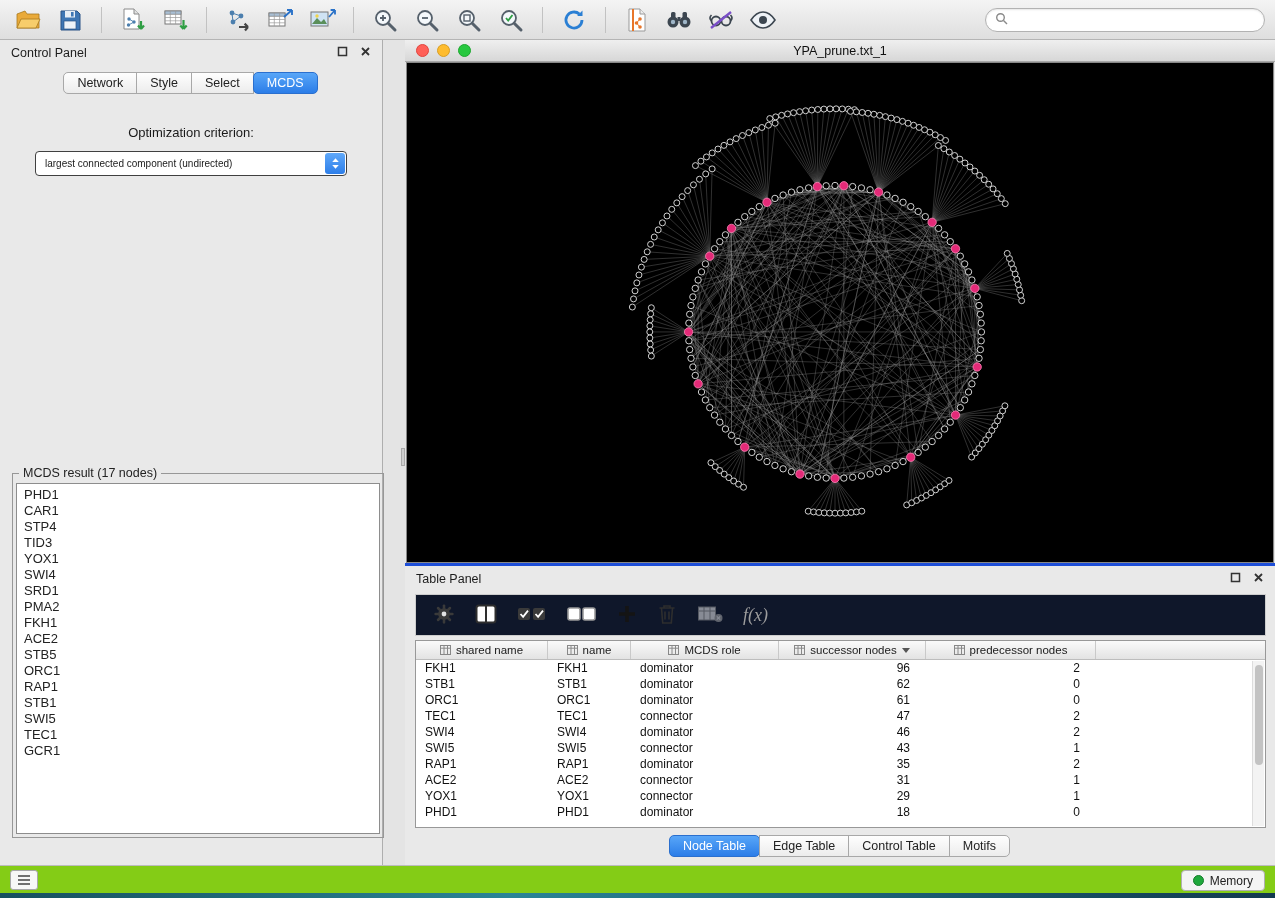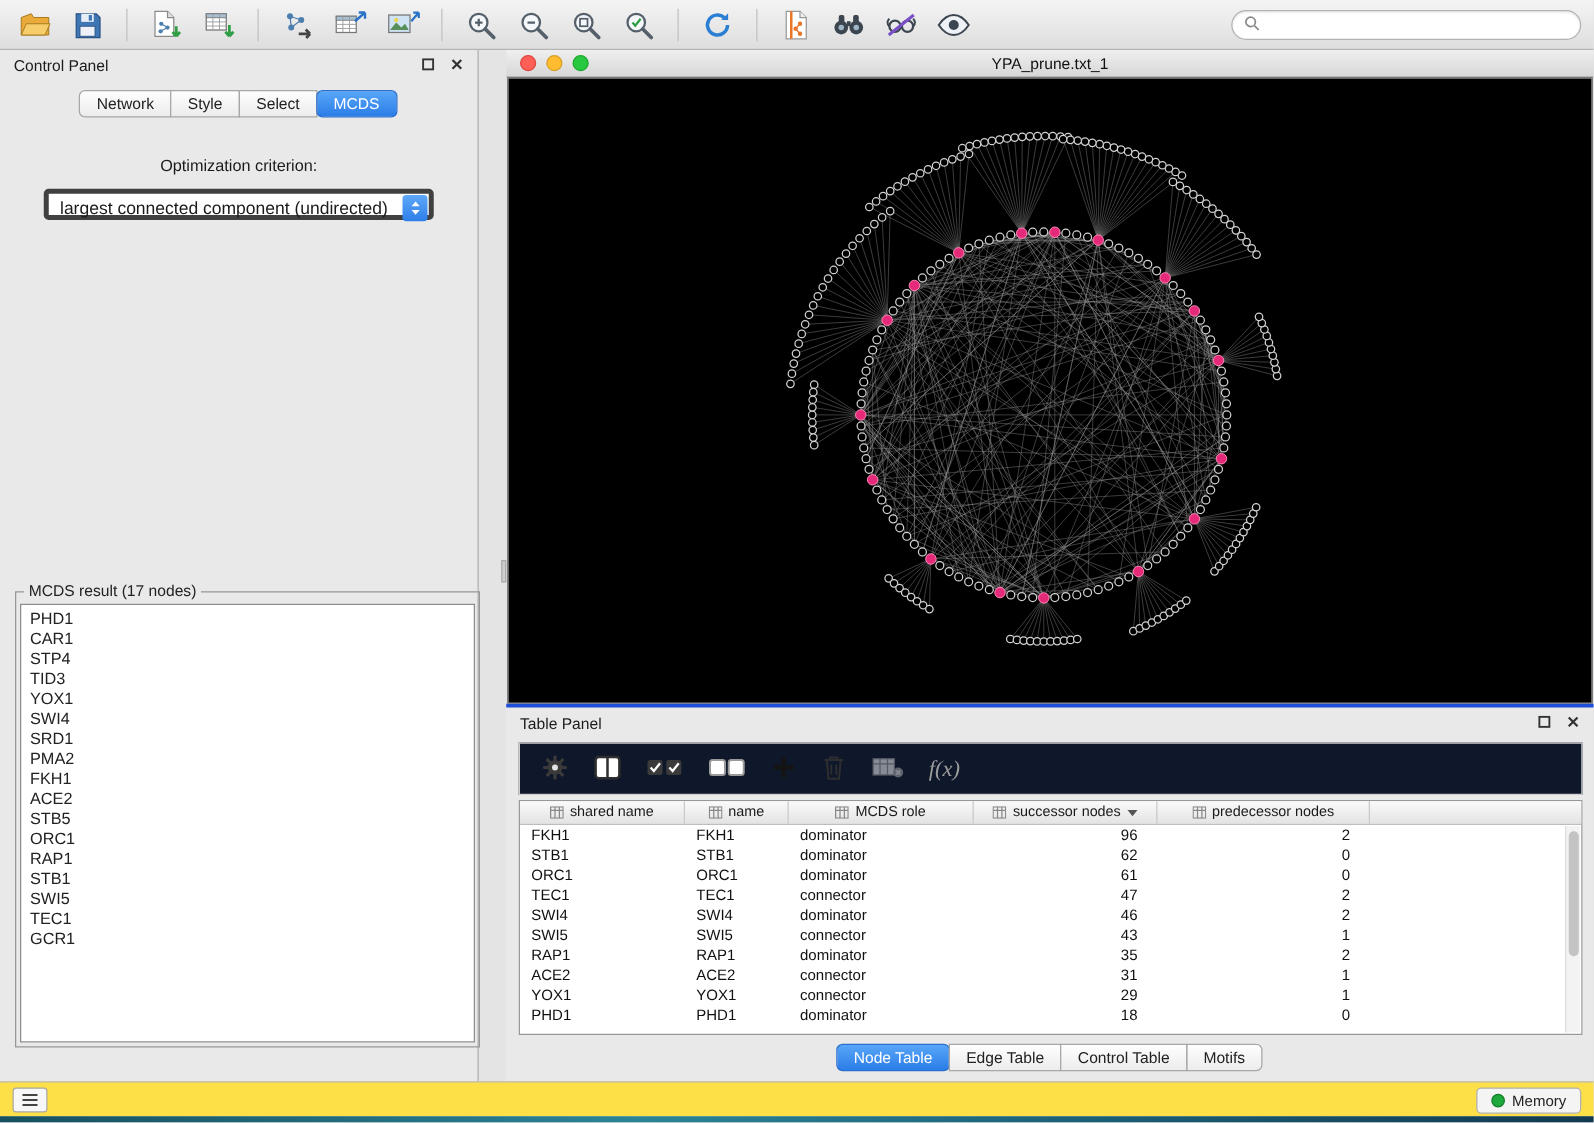--- a/index.html
+++ b/index.html
@@ -22,22 +22,22 @@
     background:#e9e9e9; border-right:1px solid #aeaeae; }
   .panel-titlebar { height:26px; display:flex; align-items:center; padding:0 11px; font-size:12.5px; color:#1c1c1c; }
   .win-btns { margin-left:auto; display:flex; gap:12px; align-items:center; }
   .seg-wrap { display:flex; justify-content:center; margin-top:6px; }
   .seg-tab { border:1px solid #a8a8a8; margin-left:-1px; padding:3px 13px;
     background:linear-gradient(#fefefe,#ececec); font-size:12.5px; color:#222; }
   .seg-tab:first-child { border-radius:5px 0 0 5px; }
   .seg-tab:last-child { border-radius:0 5px 5px 0; }
   .seg-tab.active { background:linear-gradient(#58a6f8,#2b7de8); color:#fff; border-color:#2a6fce; border-radius:5px; }
   #opt-label { text-align:center; margin-top:31px; font-size:13px; }
-  #criterion { width:312px; height:25px; margin:11px auto 0; background:#fff; border:4px solid #404040;
-    border-radius:4px; position:relative; font-size:14px; line-height:23px; padding-left:9px; }
+  #criterion { width:312px; height:25px; margin:11px auto 0; background:#fff; border:1px solid #404040;
+    border-radius:4px; position:relative; font-size:10px; line-height:23px; padding-left:9px; }
   #criterion .combo-cap { position:absolute; right:1px; top:1px; width:20px; height:21px; border-radius:3px;
     background:linear-gradient(#5fa8f9,#2d7ee9); display:flex; align-items:center; justify-content:center; }
   #cp-buttons { display:flex; justify-content:center; gap:14px; margin-top:13px; }
   .btn { padding:3px 16px; font-size:13px; background:linear-gradient(#ffffff,#ebebeb);
     border:1px solid #a4a4a4; border-radius:4px; color:#111; }
   .btn.focus { box-shadow:0 0 0 3px rgba(95,155,250,.55); border-color:#5a95ee; }
   #mcds-group { position:absolute; left:12px; top:426px; width:372px; height:372px;
     border:1px solid #979797; font-size:12.5px; color:#222; }
   #mcds-group legend { margin-left:6px; padding:0 4px; font-size:12.5px; }
   #mcds-list { position:absolute; left:3px; right:3px; top:3px; bottom:3px; background:#fff;
@@ -71,21 +71,21 @@
   .col0{width:132px}.col1{width:83px}.col2{width:148px}.col3{width:147px}.col4{width:170px}
   #t-body { overflow:hidden; }
   .trow { display:flex; height:16px; align-items:center; }
   .td { font-size:12px; color:#111; padding-left:9px; overflow:hidden; white-space:nowrap; }
   .td.num { text-align:right; padding-left:0; padding-right:16px; }
   #t-vscroll { position:absolute; right:1px; top:20px; bottom:1px; width:12px; background:#f3f3f3; border-left:1px solid #ddd; }
   #t-thumb { position:absolute; left:2px; top:4px; width:8px; height:100px; background:#c3c3c3; border-radius:4px; }
   #tp-tabs-wrap { position:absolute; left:0; right:0; top:269px; display:flex; justify-content:center; }
 
   
-  #status-bar { position:absolute; left:0; top:865px; width:1275px; height:28px; background:#fde047; border-top:1px solid #bcbcbc; }
+  #status-bar { position:absolute; left:0; top:865px; width:1275px; height:28px; background:#84cc16; border-top:1px solid #bcbcbc; }
   #list-btn { position:absolute; left:10px; top:4px; width:28px; height:20px; border:1px solid #a8a8a8; border-radius:3px;
     background:#f7f7f7; display:flex; align-items:center; justify-content:center; }
   #memory-btn { position:absolute; right:10px; top:4px; height:21px; padding:0 11px; border:1px solid #b0b0b0;
     border-radius:4px; background:#f4f4f4; display:flex; align-items:center; gap:6px; font-size:12px; color:#222; }
   .green-dot { width:11px; height:11px; border-radius:50%; background:#1fa83c; border:1px solid #157c2b; }
   #wallpaper { position:absolute; left:0; top:893px; width:1275px; height:5px;
     background:linear-gradient(90deg,#17505f,#2a8496 40%,#1b5e74 70%,#12394f); }
 </style>
 </head>
 <body>

